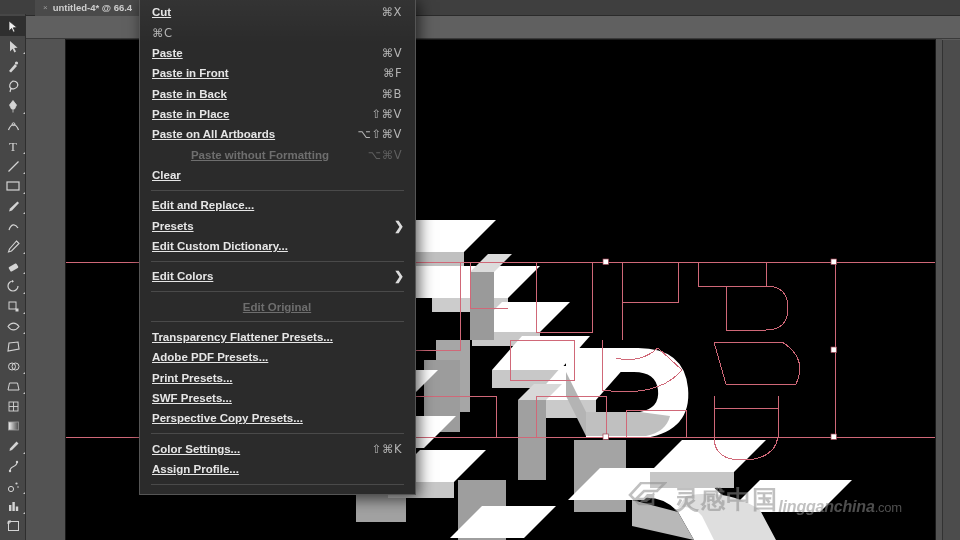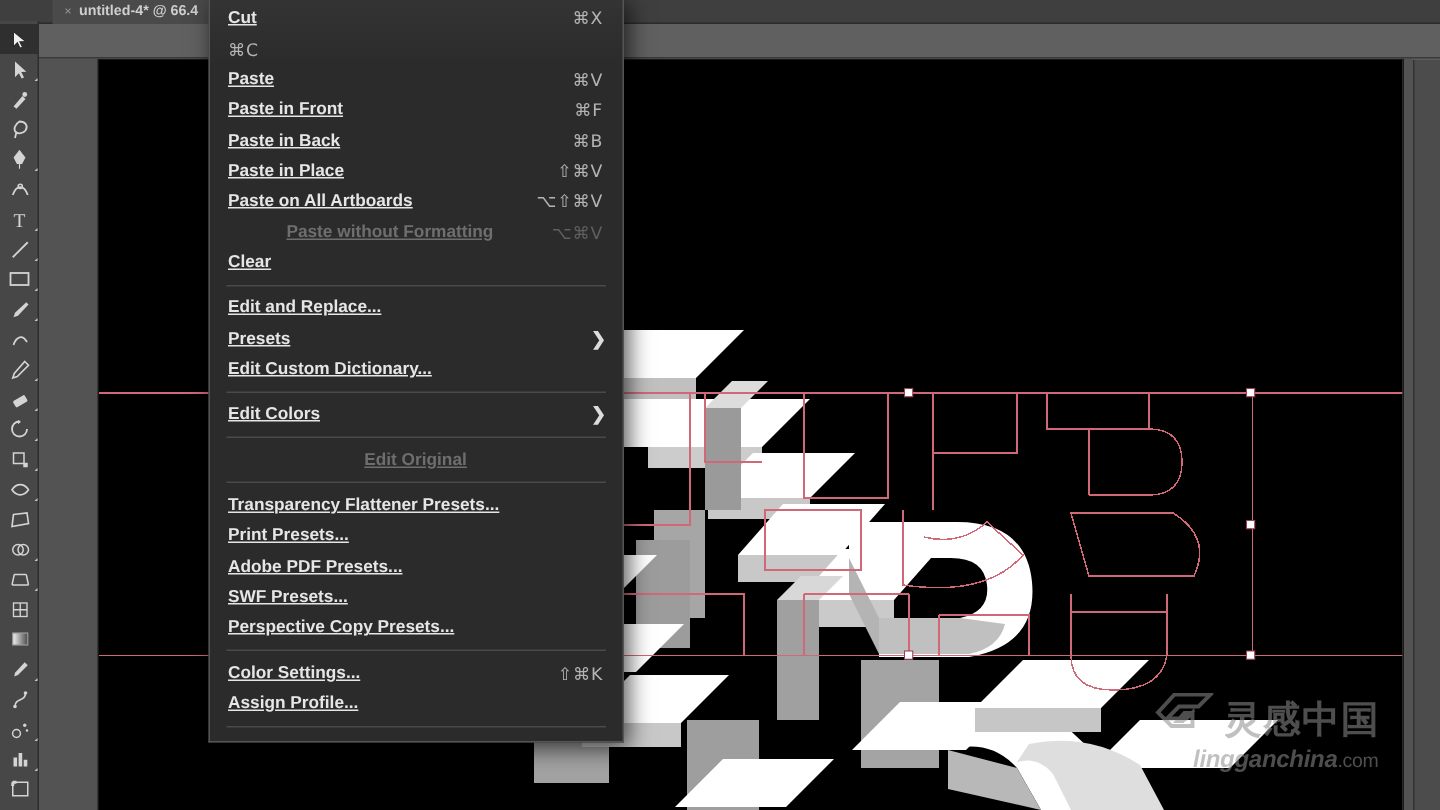--- a/index.html
+++ b/index.html
@@ -80,31 +80,31 @@
     background:#4c4c4c; border-left:1px solid #323232;
   }
   #right-strip-top {
     position:absolute; right:0; top:14px; width:18px; height:26px;
     background:#5c5c5c;
   }
 
   
   #watermark {
     position:absolute; right:22px; bottom:24px;
-    display:flex; flex-direction:column; align-items:flex-end;
+    display:flex; align-items:flex-end;
     opacity:.55; pointer-events:none; user-select:none;
   }
   #wm-row { display:flex; align-items:center; gap:7px; }
   #wm-cn {
     color:#8e8e8e; font-size:25px; font-weight:bold; letter-spacing:1px;
     font-family:"DejaVu Sans", sans-serif; line-height:1;
   }
   #wm-en {
     color:#8e8e8e; font-size:16px; font-style:italic; font-weight:bold;
-    letter-spacing:-.2px; margin-top:2px; margin-right:1px;
+    letter-spacing:-.2px; margin-top:2px; margin-right:18px;
   }
   #wm-en .dom { font-style:normal; font-weight:normal; font-size:13px; }
 
   
   #menu {
     position:absolute; left:139px; top:-2px; width:277px;
     background:#2b2b2b;
     border:1px solid #555;
     border-top:none;
     box-shadow:3px 4px 14px rgba(0,0,0,.65);
@@ -526,24 +526,24 @@
       </div>
       <div class="msep"></div>
       <div class="mi disabled">
         <span class="lbl">Edit Original</span>
       </div>
       <div class="msep"></div>
       <div class="mi">
         <span class="lbl">Transparency Flattener Presets...</span>
       </div>
       <div class="mi">
+        <span class="lbl">Adobe PDF Presets...</span>
+      </div>
+      <div class="mi">
         <span class="lbl">Print Presets...</span>
-      </div>
-      <div class="mi">
-        <span class="lbl">Adobe PDF Presets...</span>
       </div>
       <div class="mi">
         <span class="lbl">SWF Presets...</span>
       </div>
       <div class="mi">
         <span class="lbl">Perspective Copy Presets...</span>
       </div>
       <div class="msep"></div>
       <div class="mi">
         <span class="lbl">Color Settings...</span>

